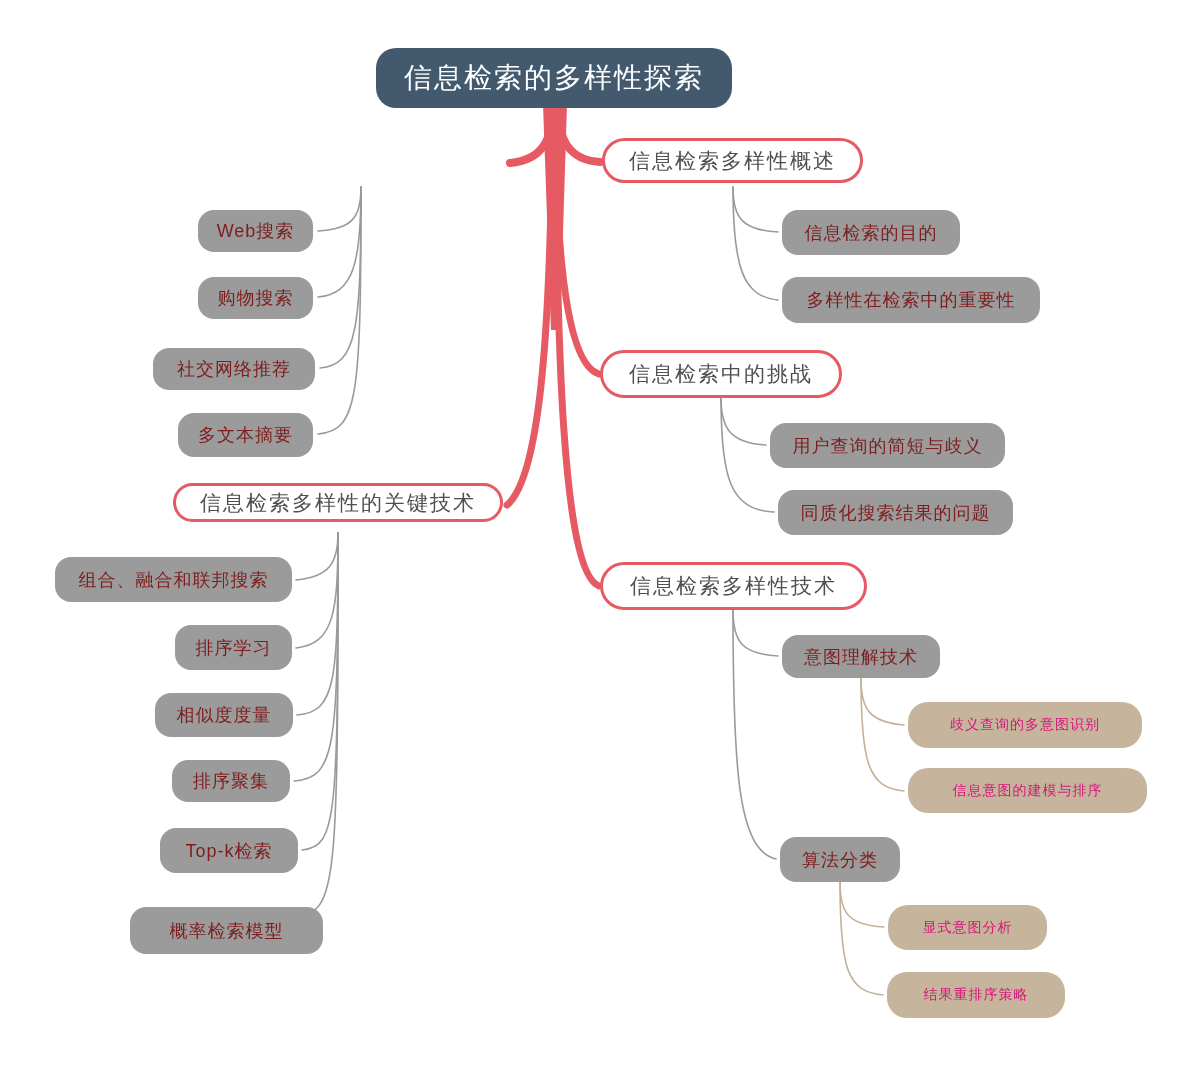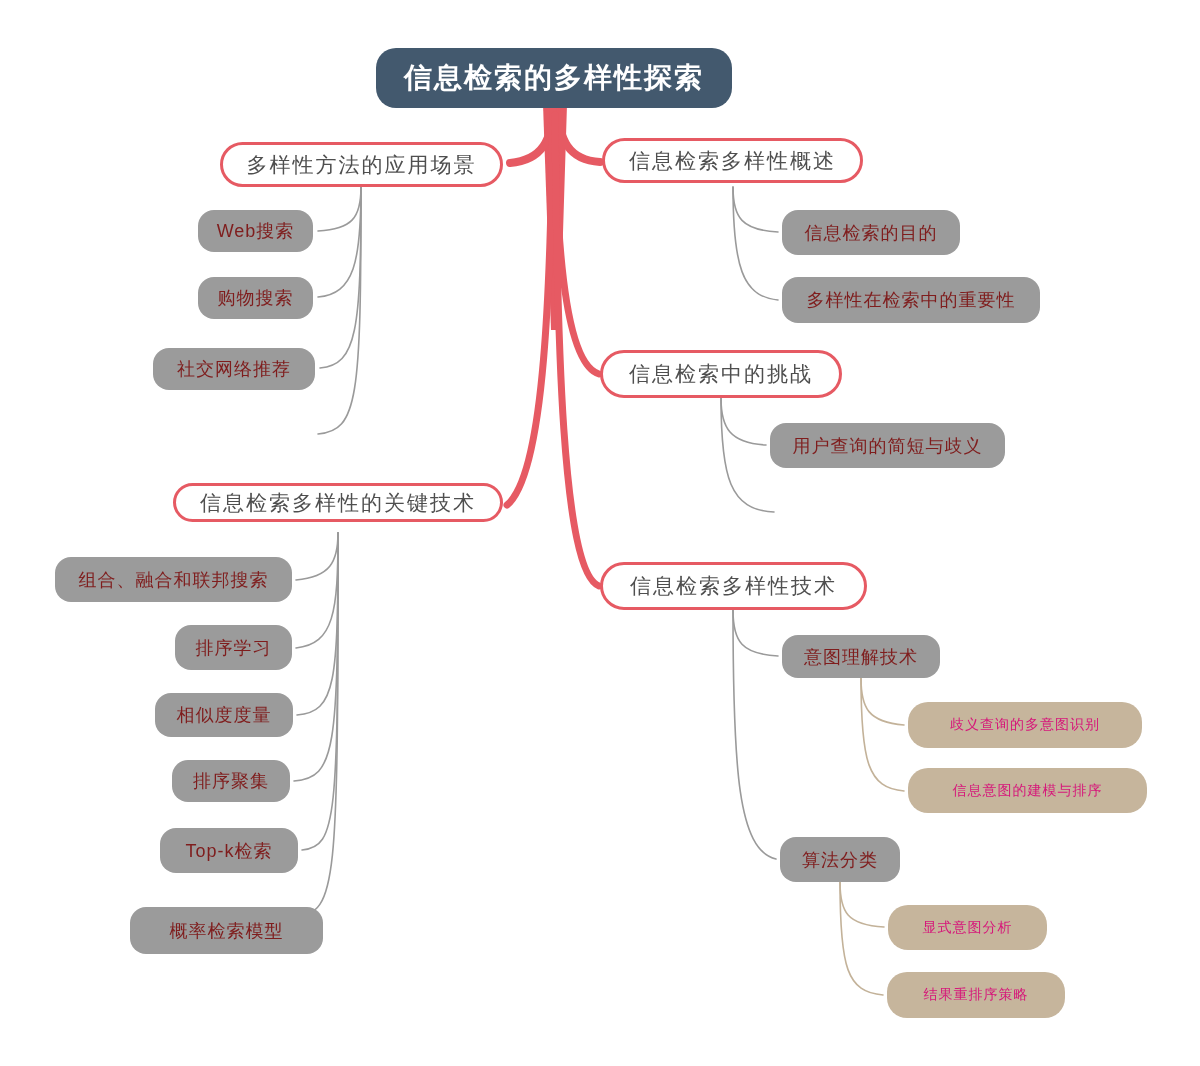--- a/index.html
+++ b/index.html
@@ -18,21 +18,21 @@
   .node{
     position:absolute;
     display:flex;align-items:center;justify-content:center;
     box-sizing:border-box;
     white-space:nowrap;
     cursor:default;
   }
   .root{
     background:#43596e;color:#ffffff;
     border-radius:20px;
-    font-size:28px;font-weight:bold;letter-spacing:2px;
+    font-size:28px;font-weight:normal;letter-spacing:2px;
   }
   .topic{
     background:#ffffff;color:#4f4f4f;
     border:3px solid #e65a63;
     border-radius:26px;
     font-size:21px;letter-spacing:2px;
   }
   .gray{
     background:#9b9b9b;color:#7f1d1d;
     border-radius:16px;
@@ -81,39 +81,40 @@
 
     <path class="link-tan" d="M861,678 C861,708 868,722 904,725"></path>
     <path class="link-tan" d="M861,678 C861,762 868,788 904,791"></path>
 
     <path class="link-tan" d="M840,882 C840,912 847,925 884,927"></path>
     <path class="link-tan" d="M840,882 C840,968 847,992 883,995"></path>
   </svg>
 
   <div class="node root" style="left:376px;top:48px;width:356px;height:60px">信息检索的多样性探索</div>
 
-  <div class="node topic" style="left:220px;top:142px;width:283px;height:45px">多样性方法的应用场景</div>
   <div class="node gray" style="left:198px;top:210px;width:115px;height:42px">Web搜索</div>
   <div class="node gray" style="left:198px;top:277px;width:115px;height:42px">购物搜索</div>
   <div class="node gray" style="left:153px;top:348px;width:162px;height:42px">社交网络推荐</div>
+  <div class="node gray" style="left:178px;top:413px;width:135px;height:44px">多文本摘要</div>
 
   <div class="node topic" style="left:173px;top:483px;width:330px;height:39px">信息检索多样性的关键技术</div>
   <div class="node gray" style="left:55px;top:557px;width:237px;height:45px">组合、融合和联邦搜索</div>
   <div class="node gray" style="left:175px;top:625px;width:117px;height:45px">排序学习</div>
   <div class="node gray" style="left:155px;top:693px;width:138px;height:44px">相似度度量</div>
   <div class="node gray" style="left:172px;top:760px;width:118px;height:42px">排序聚集</div>
   <div class="node gray" style="left:160px;top:828px;width:138px;height:45px">Top-k检索</div>
   <div class="node gray" style="left:130px;top:907px;width:193px;height:47px">概率检索模型</div>
 
   <div class="node topic" style="left:602px;top:138px;width:261px;height:45px">信息检索多样性概述</div>
   <div class="node gray" style="left:782px;top:210px;width:178px;height:45px">信息检索的目的</div>
   <div class="node gray" style="left:782px;top:277px;width:258px;height:46px">多样性在检索中的重要性</div>
 
   <div class="node topic" style="left:600px;top:350px;width:242px;height:48px">信息检索中的挑战</div>
   <div class="node gray" style="left:770px;top:423px;width:235px;height:45px">用户查询的简短与歧义</div>
+  <div class="node gray" style="left:778px;top:490px;width:235px;height:45px">同质化搜索结果的问题</div>
 
   <div class="node topic" style="left:600px;top:562px;width:267px;height:48px">信息检索多样性技术</div>
   <div class="node gray" style="left:782px;top:635px;width:158px;height:43px">意图理解技术</div>
   <div class="node tan" style="left:908px;top:702px;width:234px;height:46px">歧义查询的多意图识别</div>
   <div class="node tan" style="left:908px;top:768px;width:239px;height:45px">信息意图的建模与排序</div>
   <div class="node gray" style="left:780px;top:837px;width:120px;height:45px">算法分类</div>
   <div class="node tan" style="left:888px;top:905px;width:159px;height:45px">显式意图分析</div>
   <div class="node tan" style="left:887px;top:972px;width:178px;height:46px">结果重排序策略</div>
 
 </div>

